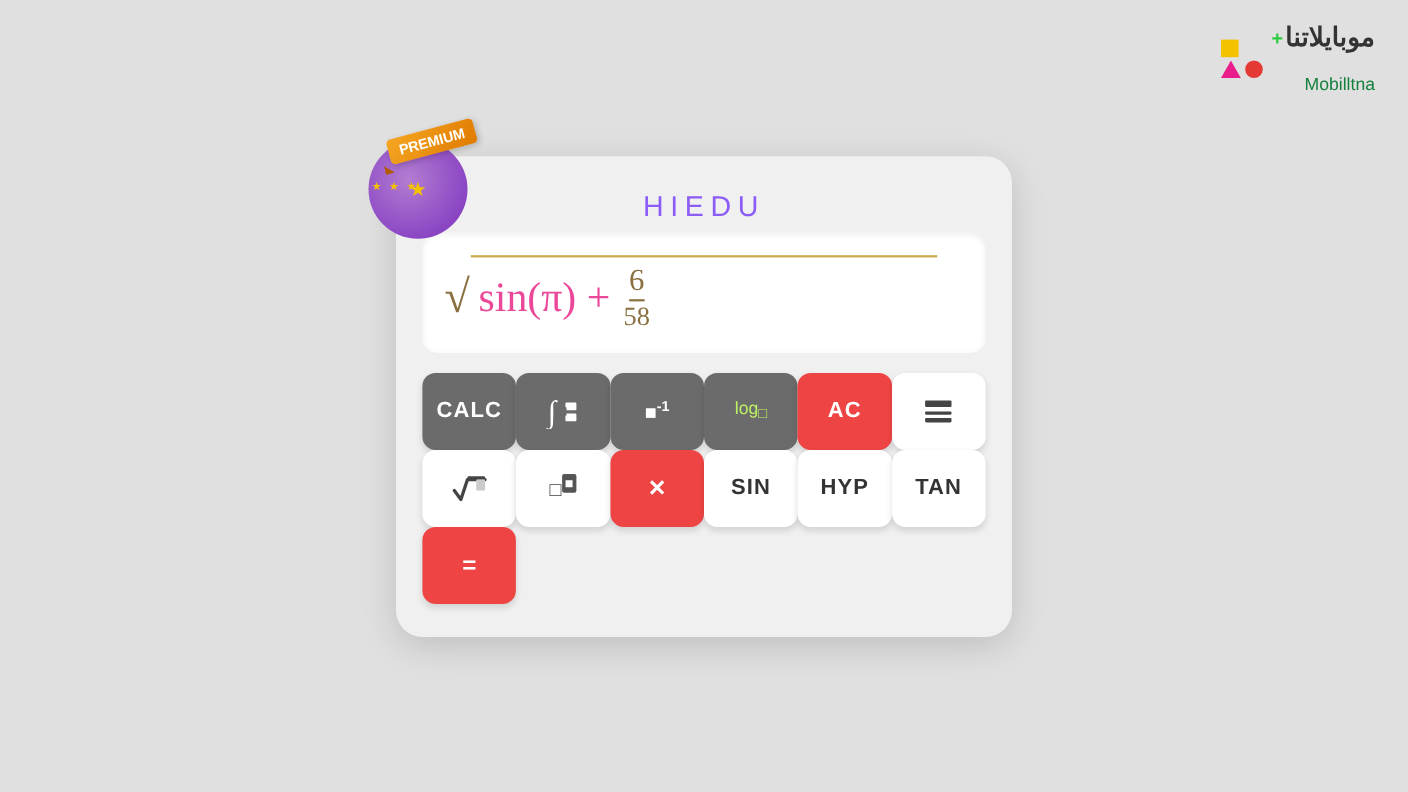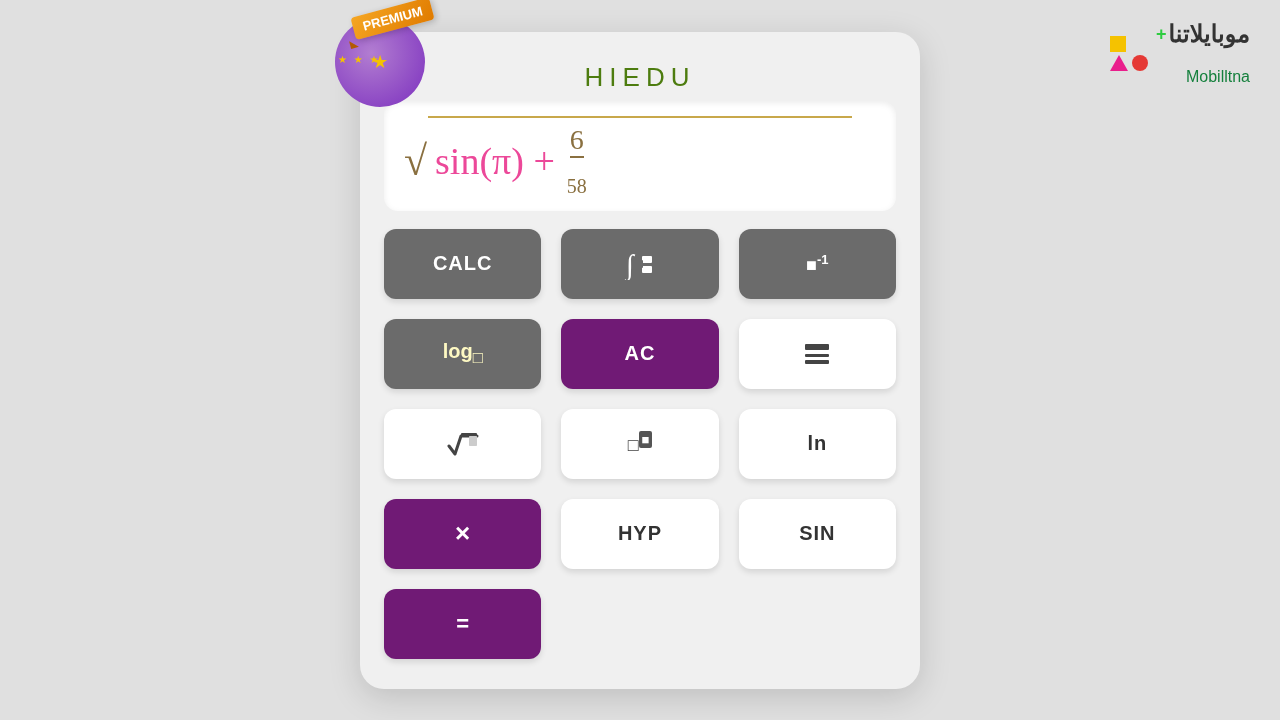--- a/index.html
+++ b/index.html
@@ -137,21 +137,21 @@
       border-left: 8px solid #b35a00;
       border-top: 8px solid transparent;
       transform: rotate(-15deg);
     }
 
     
     .app-name {
       text-align: center;
       font-size: 26px;
       letter-spacing: 6px;
-      color: #4d7c0f;
+      color: #8b5cf6;
       font-weight: 300;
       margin-bottom: 8px;
       margin-top: 10px;
     }
 
     
     .display {
       background: white;
       border-radius: 14px;
       padding: 14px 20px 14px 20px;
@@ -180,30 +180,30 @@
     }
 
     .fraction-num {
       font-size: 28px;
       border-bottom: 2px solid #8a7040;
       padding-bottom: 2px;
       line-height: 1;
     }
 
     .fraction-den {
-      font-size: 20px;
+      font-size: 24px;
       line-height: 1;
-      padding-top: 18px;
+      padding-top: 2px;
     }
 
     
     .btn-grid {
       display: grid;
-      grid-template-columns: repeat(3, 1fr);
-      gap: 20px;
+      grid-template-columns: repeat(6, 1fr);
+      gap: 0;
     }
 
     .btn {
       border: none;
       border-radius: 12px;
       cursor: pointer;
       font-size: 18px;
       font-weight: 600;
       height: 70px;
       display: flex;
@@ -221,21 +221,21 @@
     }
 
     
     .btn-light {
       background: #ffffff;
       color: #333;
     }
 
     
     .btn-orange {
-      background: #701a75;
+      background: #ef4444;
       color: white;
     }
 
     
     .btn svg {
       width: 32px;
       height: 32px;
     }
 
     .btn-text {
@@ -317,21 +317,21 @@
         <rect x="18" y="18" width="10" height="7" rx="1" fill="white"></rect>
         <rect x="14" y="12" width="5" height="8" rx="1" fill="#6b6b6b"></rect>
       </svg>
     </button>
 
     <button class="btn btn-dark">
       <span style="font-size:18px; color:white;">■<sup style="font-size:13px;">-1</sup></span>
     </button>
 
     <button class="btn btn-dark">
-      <span style="font-size:20px; color:#fef9c3; font-weight:700;">log<sub>□</sub></span>
+      <span style="font-size:16px; color:#bef264; font-weight:400;">log<sub>□</sub></span>
     </button>
 
     <button class="btn btn-orange btn-text">AC</button>
 
     <button class="btn btn-light">
       <svg viewBox="0 0 32 32">
         <rect x="4" y="6" width="24" height="6" rx="1" fill="#444"></rect>
         <rect x="4" y="16" width="24" height="3" rx="1" fill="#444"></rect>
         <rect x="4" y="22" width="24" height="4" rx="1" fill="#444"></rect>
       </svg>
@@ -343,27 +343,27 @@
         <rect x="14" y="5" width="16" height="3" fill="#444" rx="1"></rect>
         <rect x="22" y="8" width="8" height="10" fill="#ddd" rx="1"></rect>
         <rect x="22" y="8" width="8" height="10" fill="#bbb" rx="1" opacity="0.5"></rect>
       </svg>
     </button>
 
     <button class="btn btn-light">
       <span style="font-size:18px; color:#444;">□<sup style="font-size:13px; background:#555; color:white; padding:1px 3px; border-radius:2px;">■</sup></span>
     </button>
 
-    <button class="btn btn-light btn-text">ln</button>
 
     <button class="btn btn-orange">
       <span style="font-size:26px; color:white;">×</span>
     </button>
 
+    <button class="btn btn-light btn-text">SIN</button>
     <button class="btn btn-light btn-text">HYP</button>
-    <button class="btn btn-light btn-text">SIN</button>
+    <button class="btn btn-light btn-text">TAN</button>
 
     <button class="btn btn-orange">
       <span style="font-size:22px; color:white;">=</span>
     </button>
 
   </div>
 </div>
 
 </body></html>

